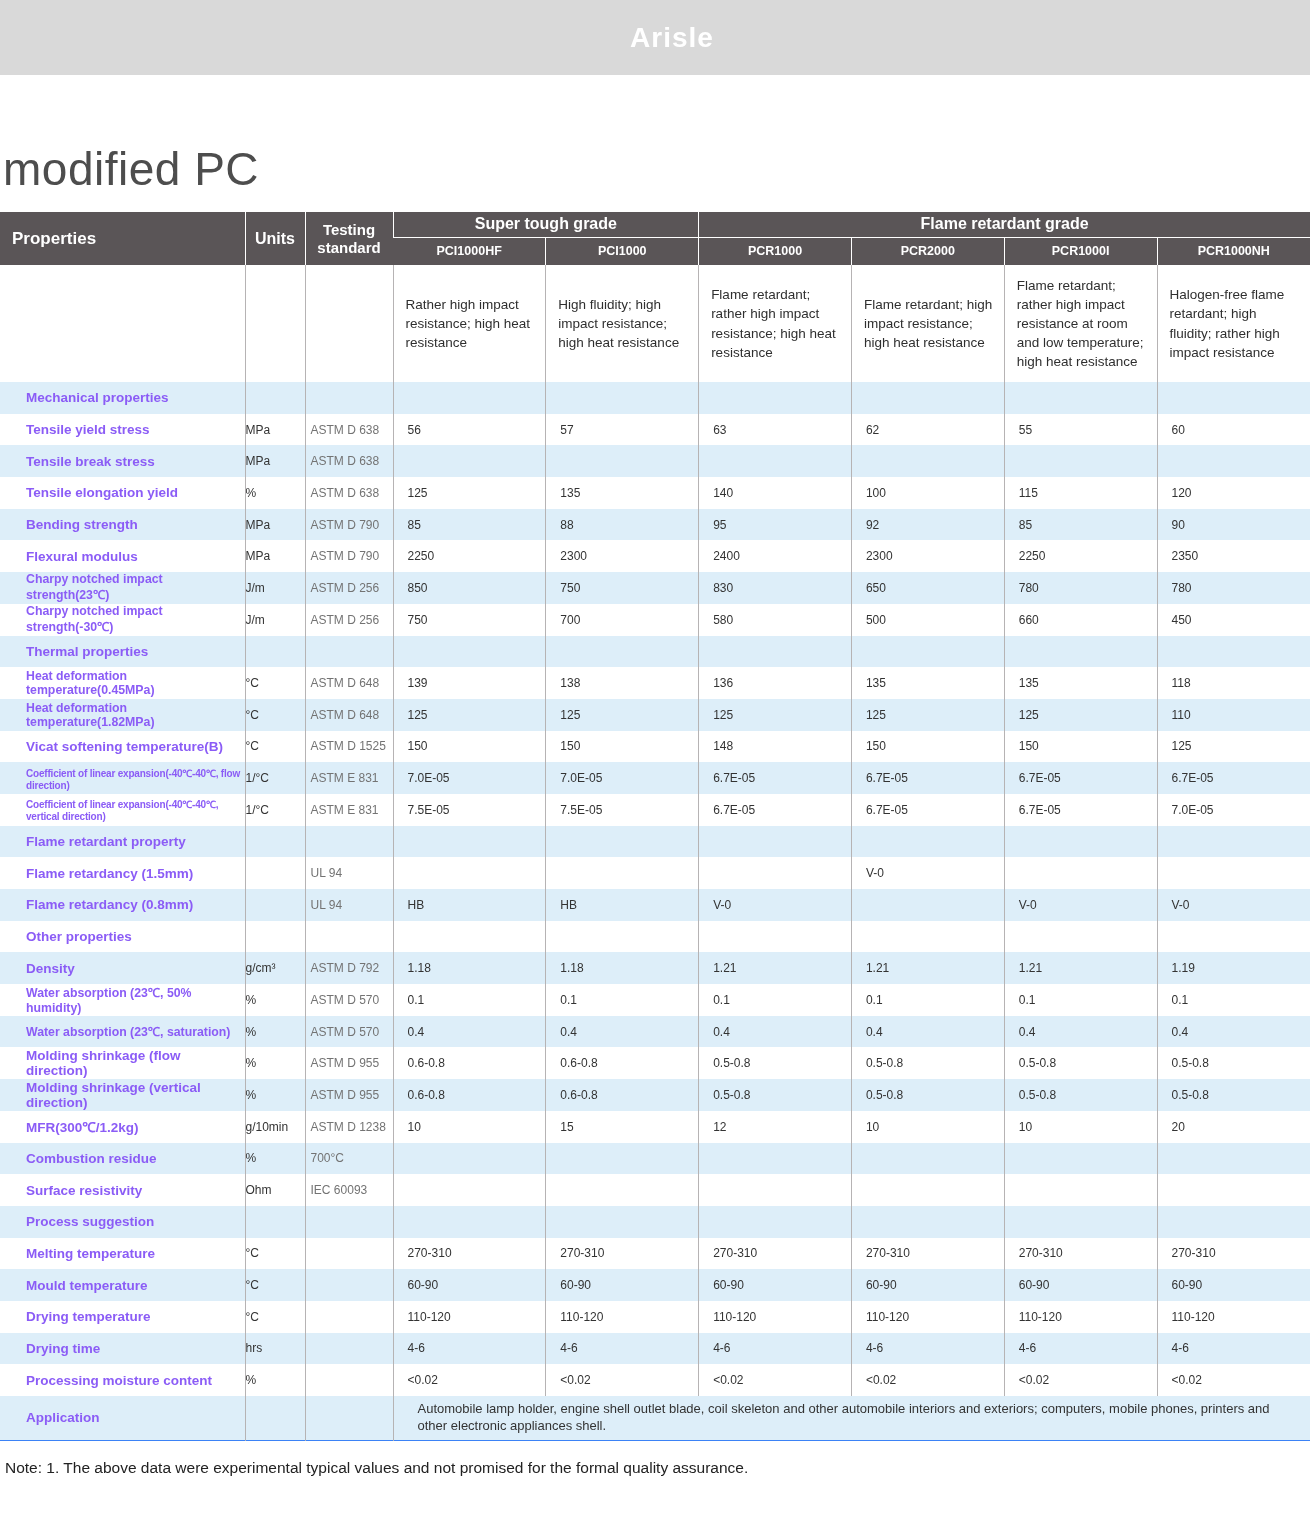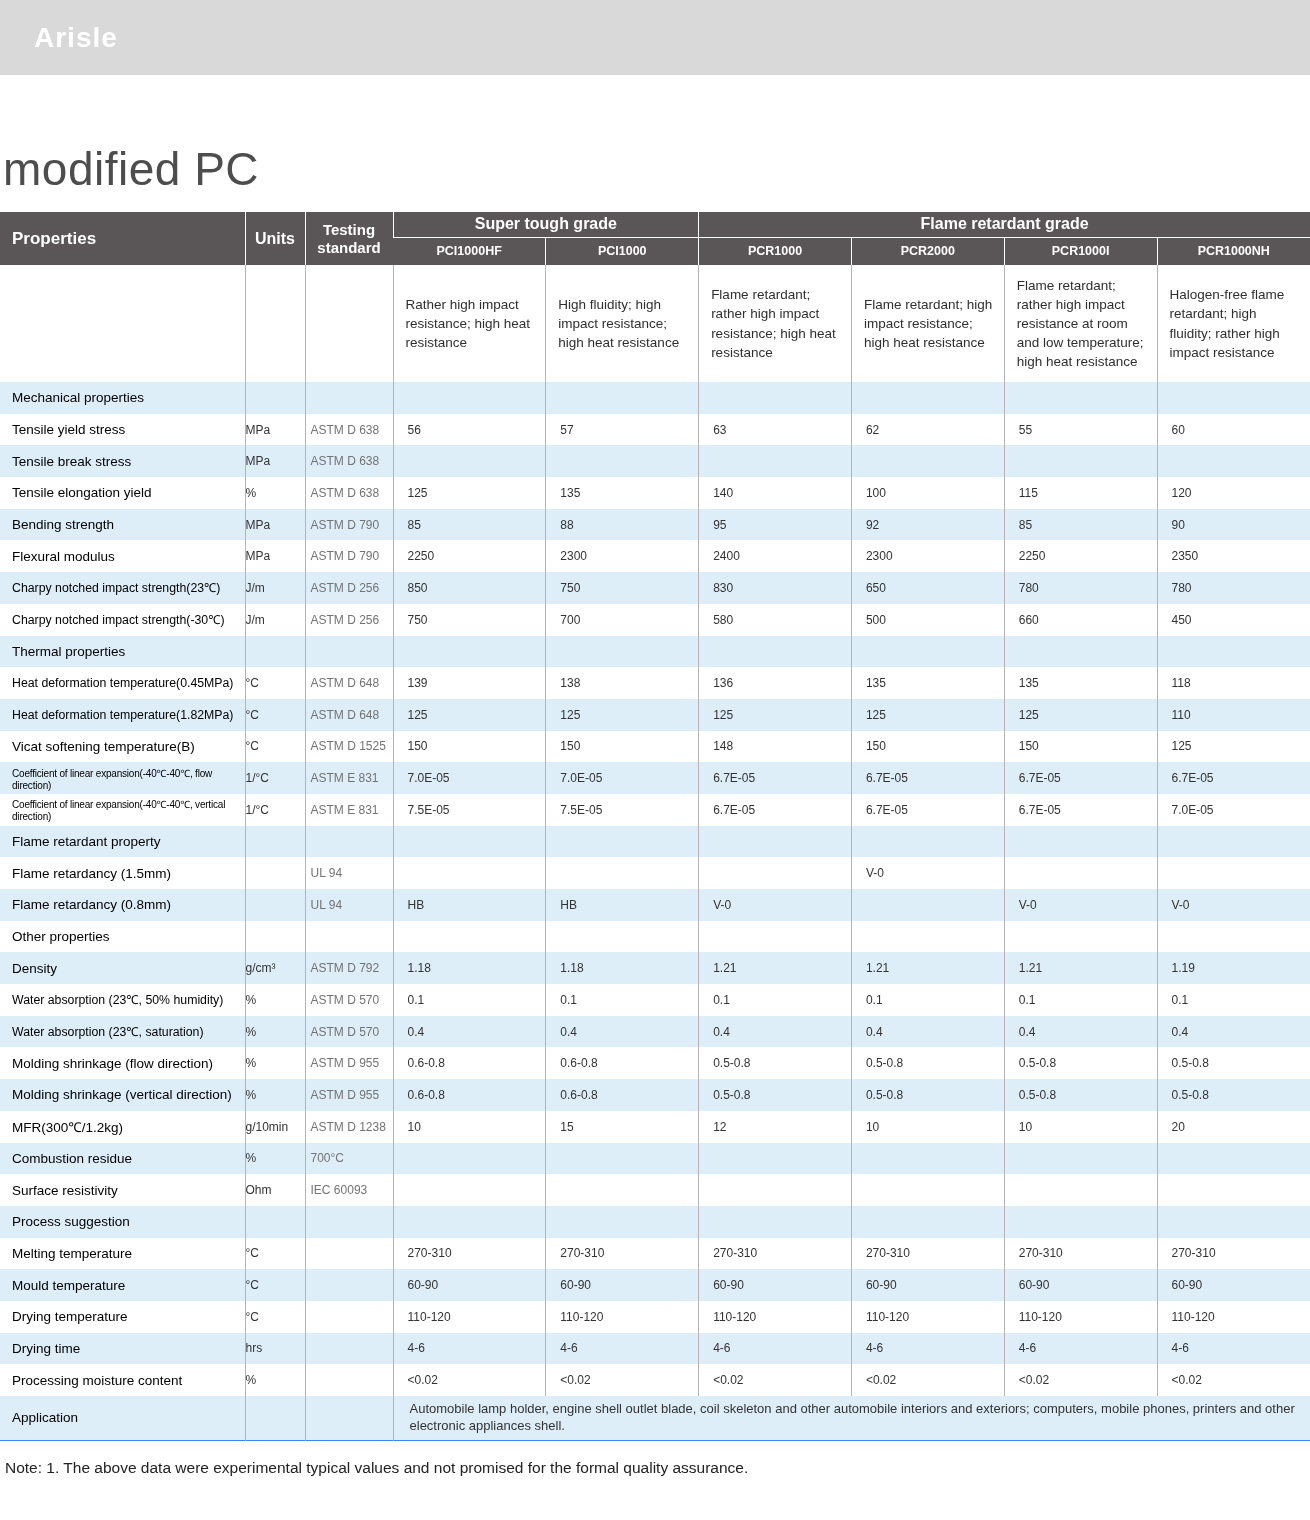--- a/index.html
+++ b/index.html
@@ -1,21 +1,21 @@
 <!DOCTYPE html>
 <html><head>
 <meta charset="utf-8">
 <style>
   * { box-sizing: border-box; }
   html, body { margin: 0; padding: 0; }
   body {
     width: 1310px; min-height: 1520px; background: #ffffff;
     font-family: "Liberation Sans", sans-serif; color: #2e2e2e;
   }
-  .banner { width: 100%; height: 75px; background: #d9d9d9; display: flex; align-items: center; }
+  .banner { width: 100%; height: 75px; background: #d9d9d9; display: flex; align-items: center; justify-content: center; }
   .brand { color: #ffffff; font-weight: bold; font-size: 28px; margin-left: 34px; letter-spacing: 1px; }
   .page-title {
     margin: 71px 0 20px 3px; font-size: 46px; line-height: 1; font-weight: 400;
     color: #4d4d4d; letter-spacing: 0.5px;
   }
   table.spec { width: 1310px; border-collapse: collapse; table-layout: fixed; border-bottom: 1px solid #3b82f6; }
   
   thead th { background: #5a5557; color: #ffffff; font-weight: bold; padding: 0; vertical-align: middle; }
   thead th + th { border-left: 1px solid #ffffff; }
   th.h-props { text-align: left; padding-left: 12px; font-size: 17px; height: 53px; }
@@ -27,28 +27,28 @@
   tr.desc td {
     background: #ffffff; height: 117px; vertical-align: middle;
     font-size: 13.5px; line-height: 1.42; color: #2f2f2f; padding: 4px 8px 4px 12px;
   }
   tr.desc td + td { border-left: 1px solid #b6b3b4; }
   
   tbody td { height: 31.7px; vertical-align: middle; padding: 0; }
   tbody td + td { border-left: 1px solid #b6b3b4; }
   tr.blue td  { background: #ddeef9; }
   tr.white td { background: #ffffff; }
-  td.prop { font-size: 13.5px; padding-left: 12px; color: #000000; }
+  td.prop { font-size: 13.5px; padding-left: 26px; color: #8b5cf6; font-weight: bold; }
   td.prop.medium { font-size: 12.3px; }
   td.prop.small  { font-size: 10px; letter-spacing: -0.2px; }
   td.unit { text-align: left; font-size: 12px; color: #333; }
   td.std  { font-size: 12px; padding-left: 5px; color: #737373; }
   td.val  { font-size: 12px; padding-left: 14px; color: #333; }
   tr.app td { height: 44px; }
-  td.app-text { font-size: 13px; line-height: 1.3; padding: 2px 10px 2px 16px; }
+  td.app-text { font-size: 13px; line-height: 1.3; padding: 2px 10px 2px 24px; }
   
   .notes { margin: 15px 0 8px 5px; font-size: 15.5px; color: #222222; line-height: 1.55; }
   .notes .line2 { padding-left: 43px; }
 </style>
 </head>
 <body>
 
 <div class="banner">
   <span class="brand">Arisle</span>
 </div>

